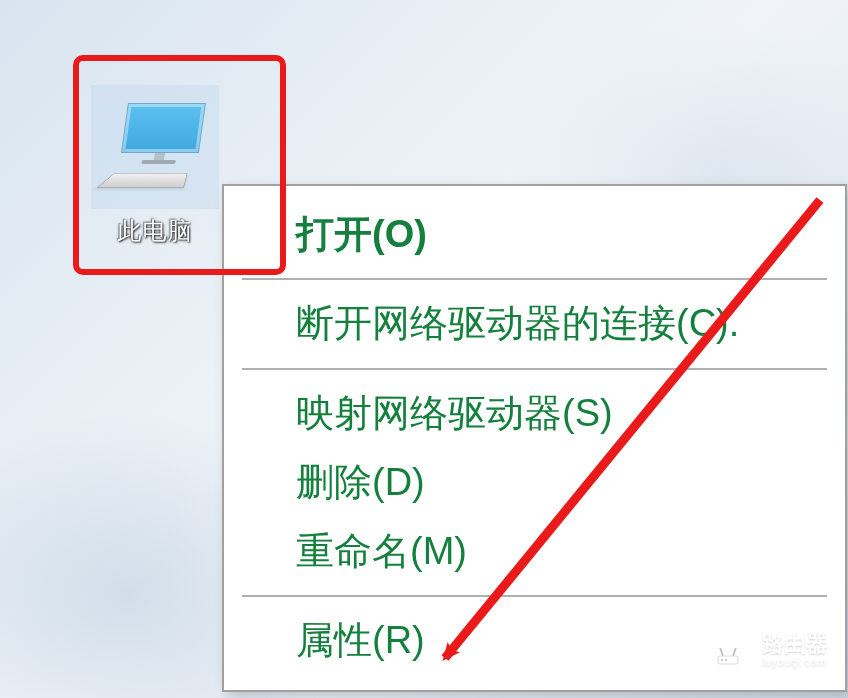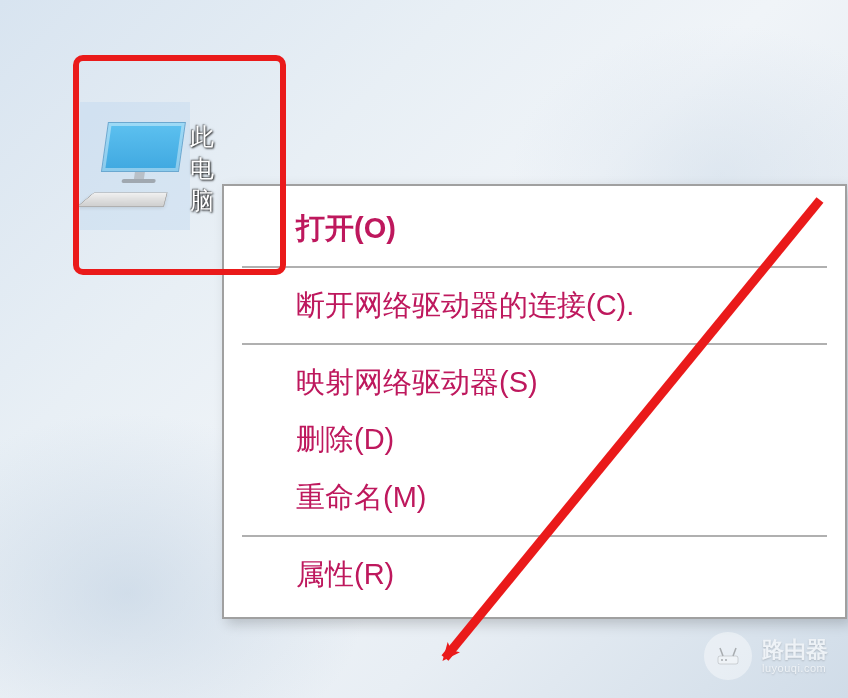--- a/index.html
+++ b/index.html
@@ -19,21 +19,21 @@
         radial-gradient(ellipse 350px 250px at 85% 25%, rgba(200,215,230,0.4) 0%, transparent 60%),
         radial-gradient(ellipse 200px 150px at 50% 50%, rgba(240,245,250,0.6) 0%, transparent 70%);
     }
     .desktop-icon-wrapper {
       position: absolute;
       top: 77px;
       left: 80px;
       width: 150px;
       height: 170px;
       display: flex;
-      flex-direction: row;
+      flex-direction: column;
       align-items: center;
       padding-top: 8px;
     }
     .red-highlight-box {
       position: absolute;
       top: 55px;
       left: 73px;
       width: 213px;
       height: 220px;
       border: 6px solid #ea1a1a;
@@ -114,22 +114,22 @@
       border: 2px solid #a0a0a0;
       box-shadow: 5px 5px 12px rgba(0,0,0,0.18);
       padding: 12px 4px;
       z-index: 5;
     }
     .menu-section {
       padding: 2px 0;
     }
     .menu-item {
       padding: 9px 62px 9px 68px;
-      font-size: 29px;
-      color: #be185d;
+      font-size: 38px;
+      color: #15803d;
       cursor: default;
       line-height: 1.35;
       white-space: nowrap;
     }
     .menu-item.bold {
       font-weight: 700;
     }
     .menu-divider {
       height: 2px;
       background: #b0b0b0;
@@ -142,21 +142,20 @@
       width: 445px;
       height: 510px;
       pointer-events: none;
       z-index: 20;
     }
     .watermark {
       position: absolute;
       bottom: 18px;
       right: 20px;
       display: flex;
-      align-items: center;
       gap: 10px;
       opacity: 0.6;
       z-index: 30;
     }
     .watermark-icon {
       width: 48px;
       height: 48px;
       border-radius: 50%;
       background: rgba(255,255,255,0.7);
       display: flex;

